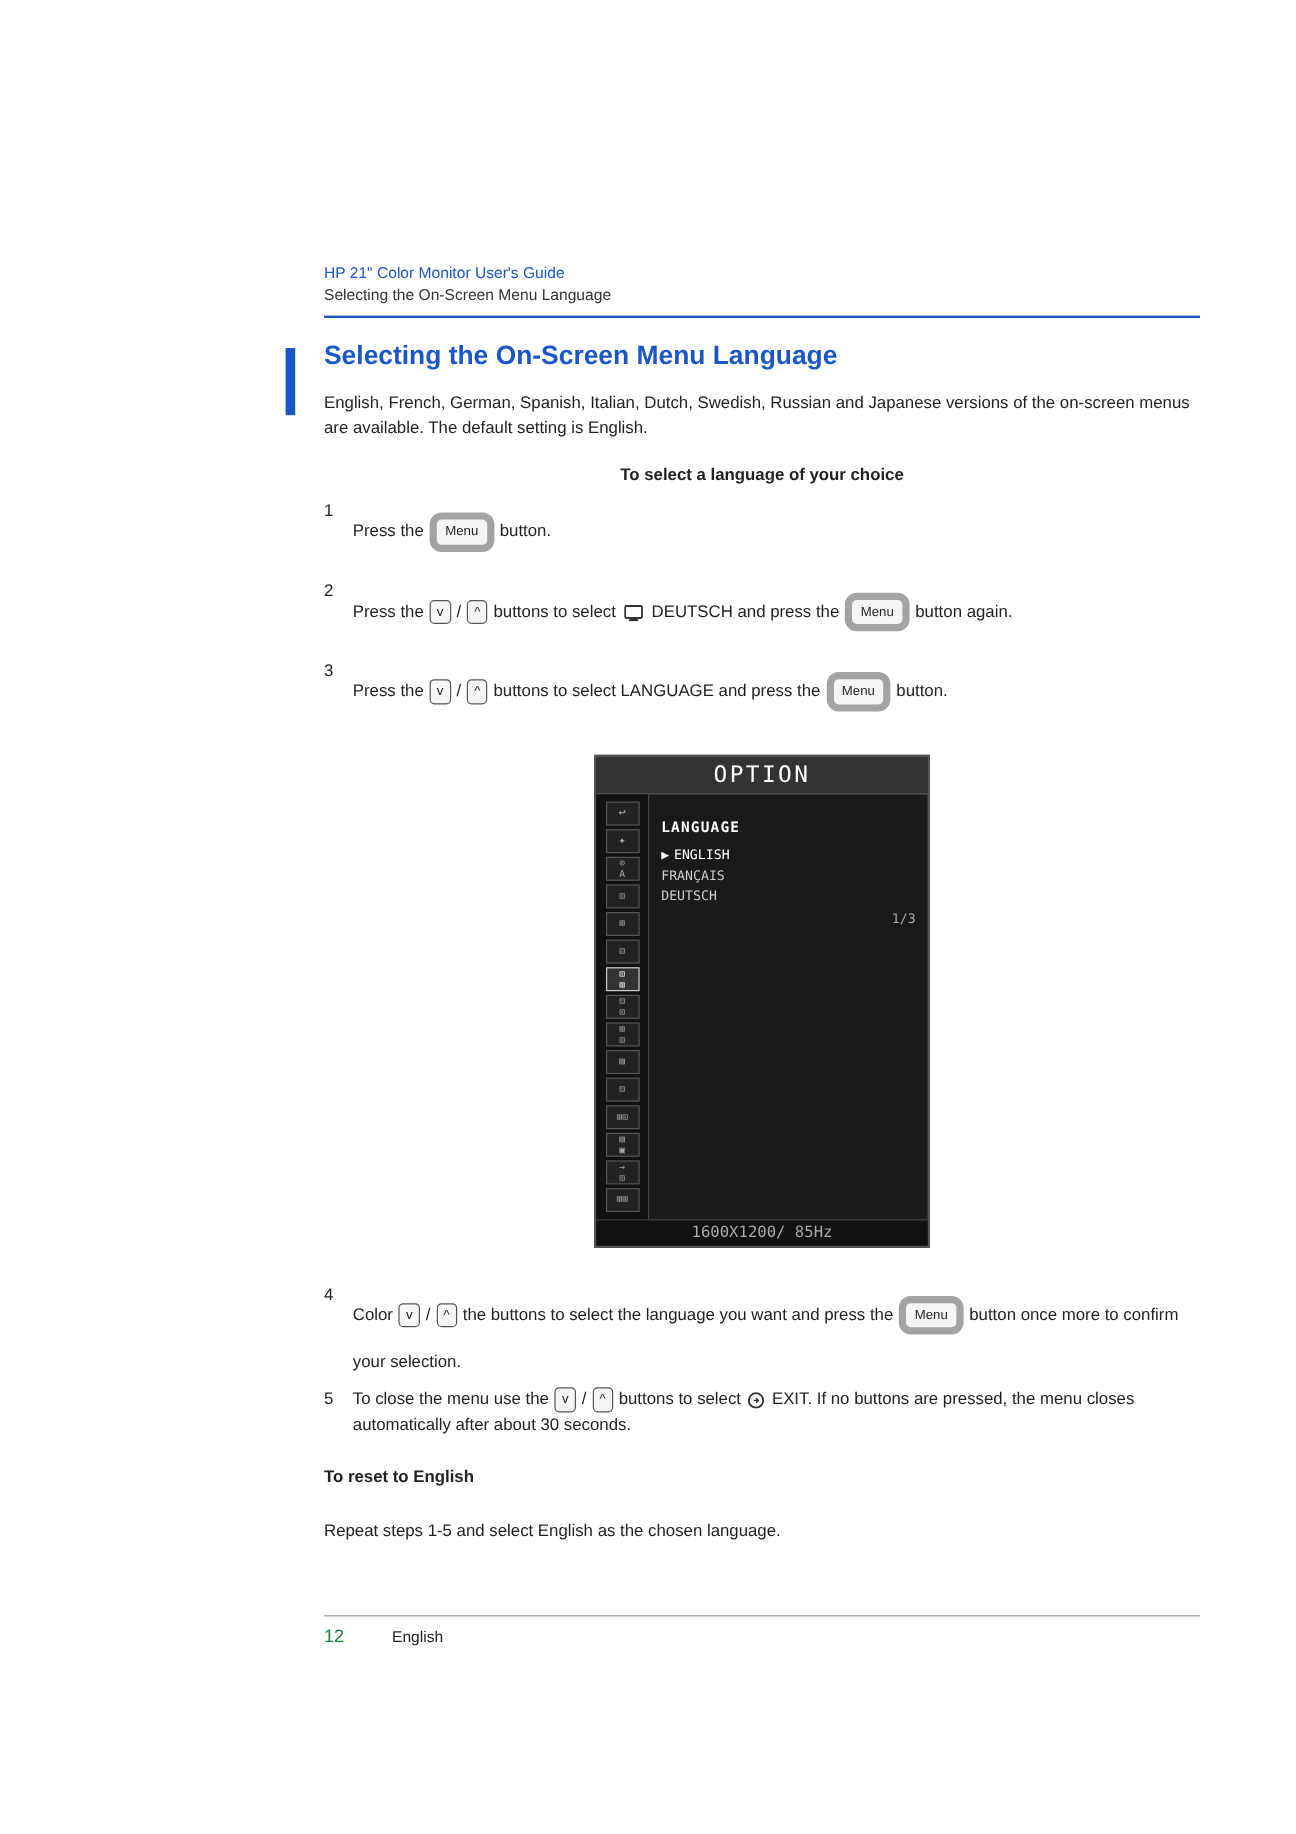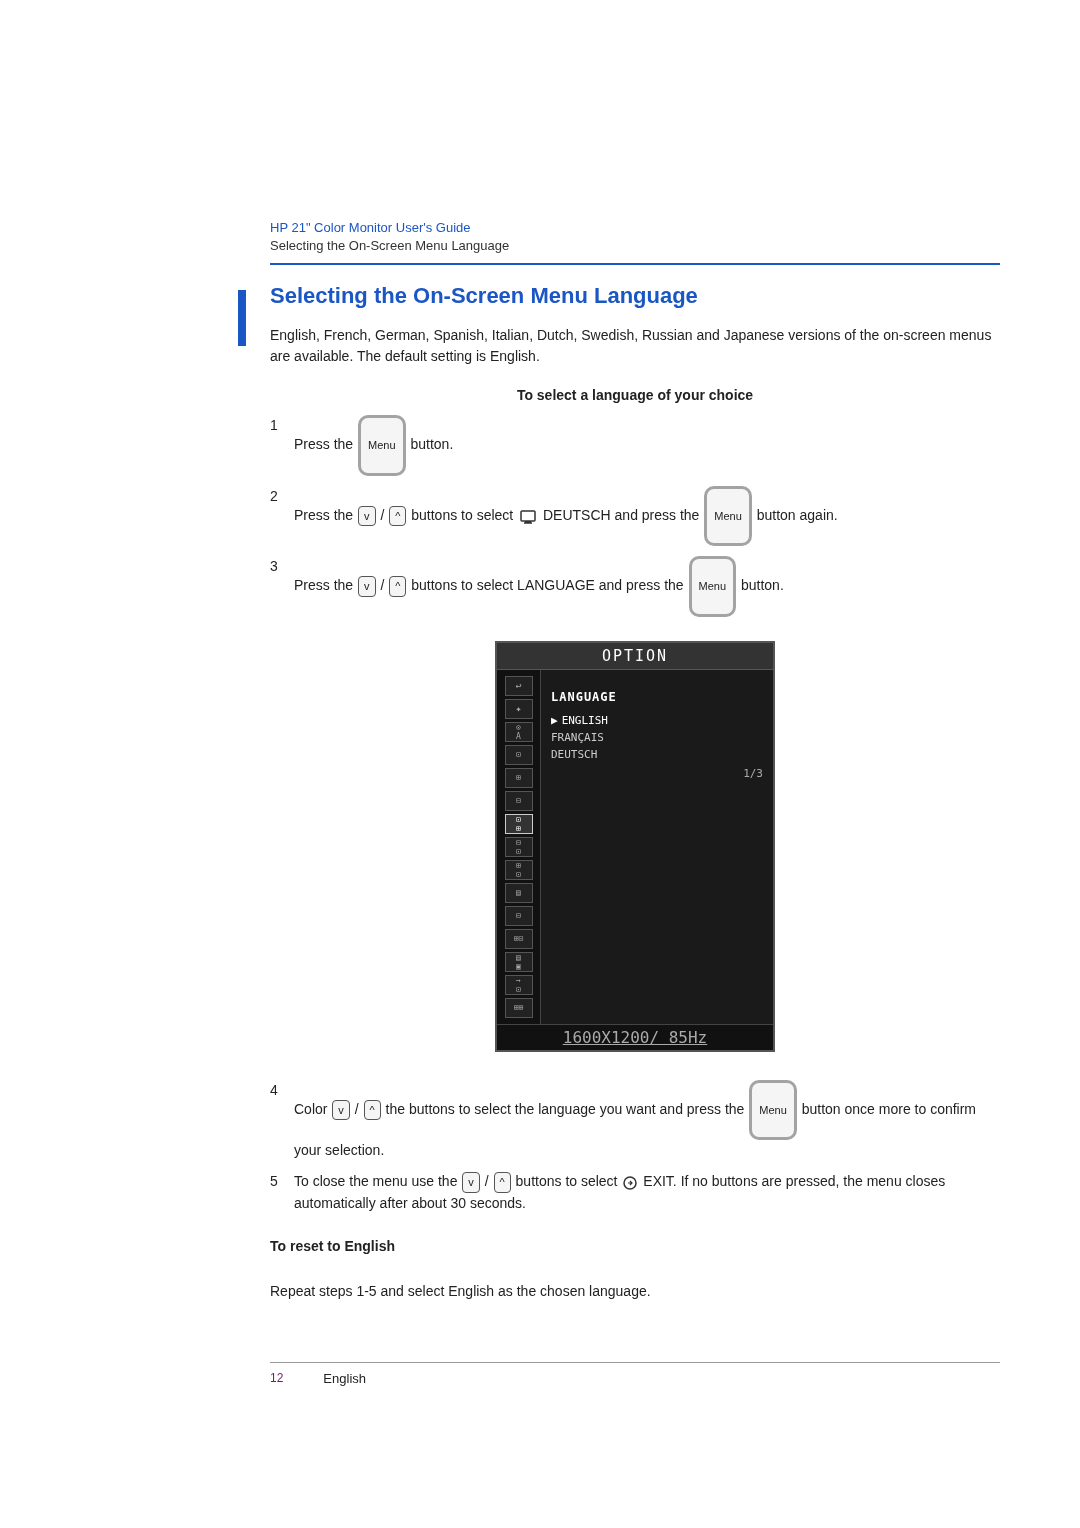--- a/index.html
+++ b/index.html
@@ -115,27 +115,27 @@
       color: #222;
       margin: 0 1px;
       white-space: nowrap;
       vertical-align: middle;
     }
 
     .btn-key-rounded {
       display: inline-flex;
       align-items: center;
       justify-content: center;
-      border: 3px solid #a3a3a3;
+      border: 6px solid #a3a3a3;
       border-radius: 10px;
-      padding: 19px 7px;
+      padding: 2px 7px;
       font-size: 11px;
       background: #f5f5f5;
       color: #222;
-      margin: 0 1px;
+      margin: 12px 1px;
       white-space: nowrap;
       vertical-align: middle;
     }
 
     
     .osd-menu-wrapper {
       display: flex;
       justify-content: center;
       margin: 20px 0 28px 0;
     }
@@ -147,21 +147,21 @@
       width: 280px;
       font-size: 12px;
       font-family: monospace;
     }
 
     .osd-title-bar {
       background: #333;
       color: #fff;
       text-align: center;
       padding: 4px 8px;
-      font-size: 15px;
+      font-size: 19px;
       letter-spacing: 2px;
       border-bottom: 1px solid #555;
     }
 
     .osd-body {
       display: flex;
       flex-direction: row;
     }
 
     .osd-sidebar {
@@ -226,41 +226,40 @@
       color: #aaa;
       font-size: 11px;
       margin-top: 4px;
     }
 
     .osd-footer {
       background: #111;
       border-top: 1px solid #444;
       text-align: center;
       color: #aaa;
-      font-size: 16px;
+      font-size: 13px;
       padding: 3px;
-      text-decoration: underline;
     }
 
     .bottom-rule {
       border: none;
       border-top: 1px solid #999;
       margin-top: 60px;
       margin-bottom: 8px;
     }
 
     .footer-row {
       display: flex;
       align-items: center;
       gap: 40px;
     }
 
     .footer-pagenum {
-      font-size: 12px;
-      color: #701a75;
+      font-size: 15px;
+      color: #15803d;
       text-align: right;
     }
 
     .footer-lang {
       font-size: 13px;
       color: #222;
     }
 
     .to-reset-title {
       font-size: 14px;

